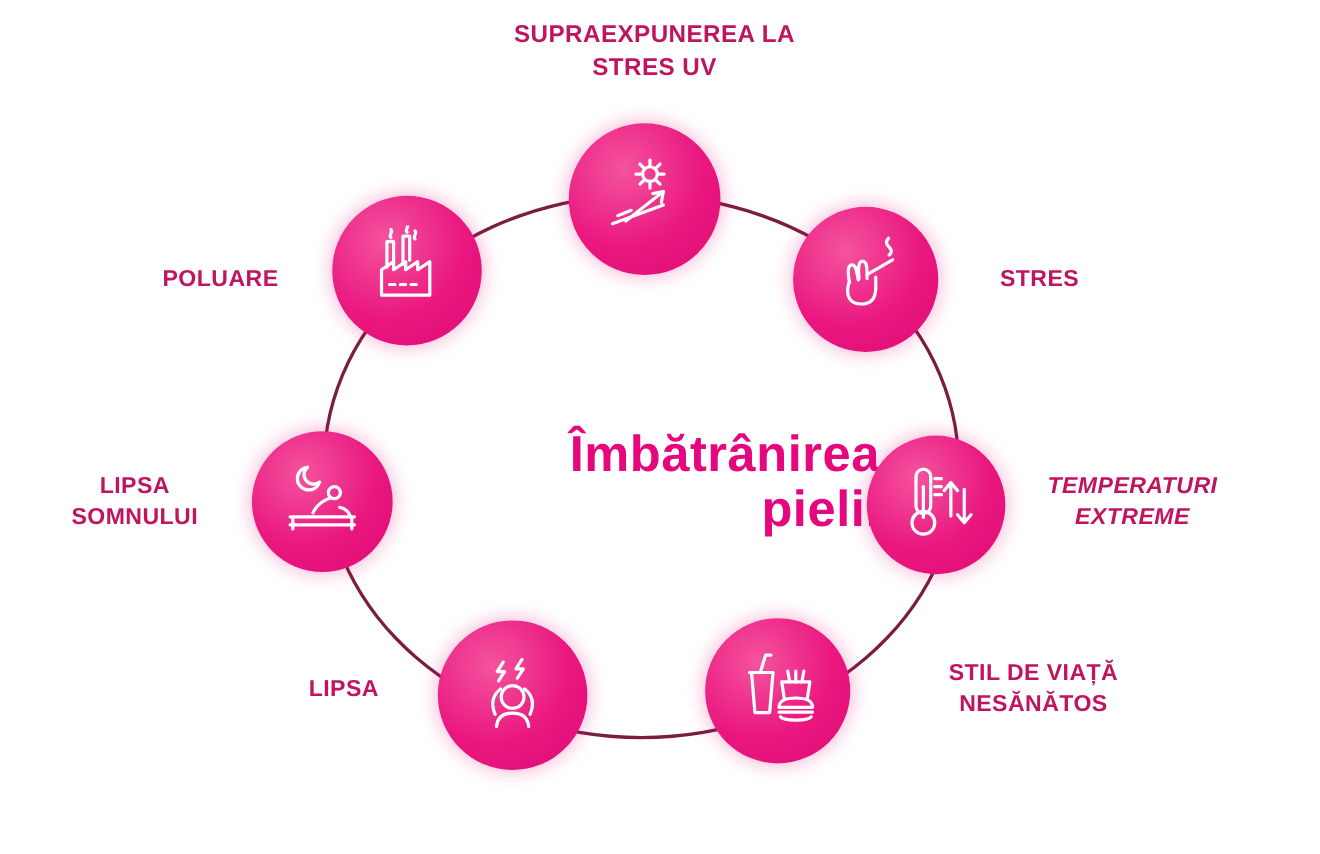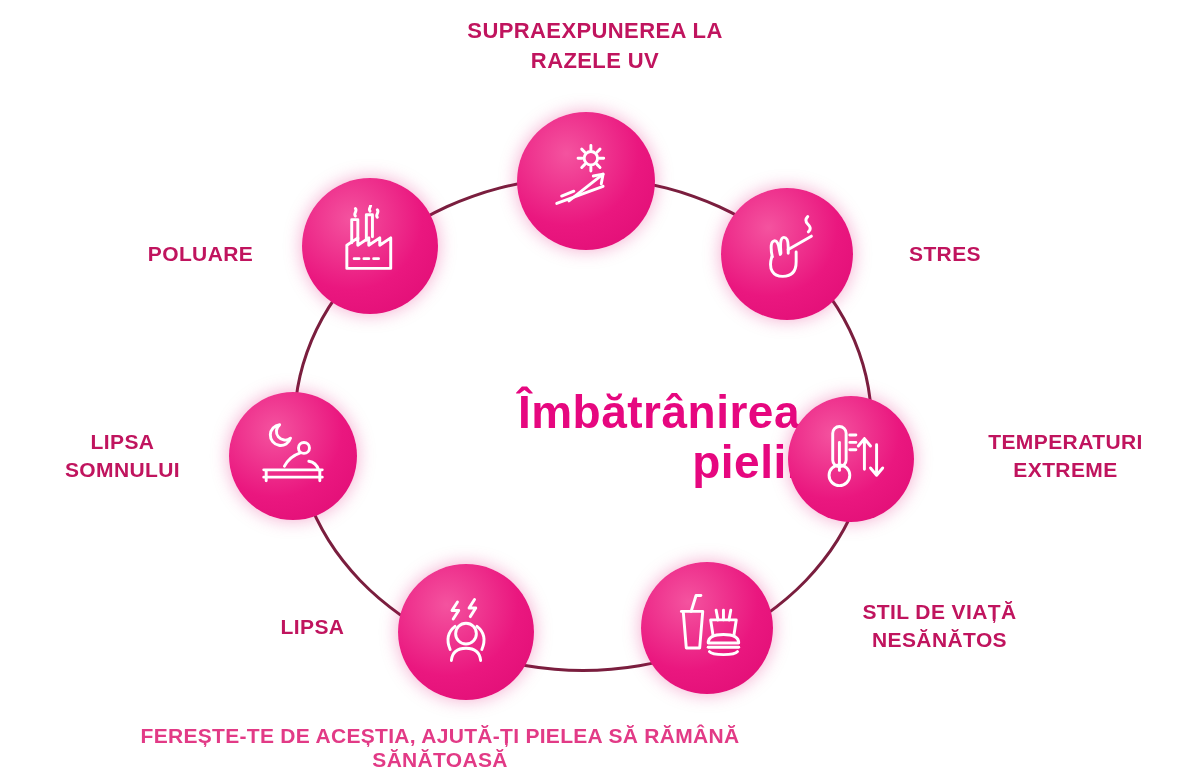--- a/index.html
+++ b/index.html
@@ -26,21 +26,21 @@
   .node-stress{left:398px;top:564px;width:136px;height:136px;}
   .node-sleep{left:229px;top:392px;width:128px;height:128px;}
   .node-pollution{left:302px;top:178px;width:136px;height:136px;}
 
   .label{
     position:absolute;color:#c0145e;font-weight:bold;font-size:21px;
     letter-spacing:.4px;text-align:center;white-space:pre-line;line-height:1.35;
   }
   .label-uv{left:395px;top:16px;width:400px;font-size:22px;}
   .label-smoking{left:880px;top:240px;width:130px;}
-  .label-temperature{left:958px;top:428px;width:215px;}
+  .label-temperature{left:922px;top:428px;width:215px;font-style:italic;}
   .label-diet{left:822px;top:598px;width:235px;}
   .label-stress{left:250px;top:613px;width:125px;}
   .label-sleep{left:30px;top:428px;width:185px;text-align:center;}
   .label-pollution{left:128px;top:240px;width:145px;}
 
   .center-title{
     position:absolute;left:380px;top:388px;width:420px;text-align:right;
     color:#e6077f;font-size:46px;font-weight:800;line-height:1.08;
     white-space:pre-line;letter-spacing:.5px;
   }
@@ -65,21 +65,21 @@
         <circle cx="36" cy="15" r="5.5"></circle>
         <path d="M36 4.5v3.5 M36 22v3.5 M46.5 15h-3.5 M29 15h-3.5 M43.5 7.5l-2.5 2.5 M31 20l-2.5 2.5 M43.5 22.5L41 20 M31 10l-2.5 -2.5"></path>
         <path d="M8 52 L46 38"></path>
         <path d="M12 46 L22 42"></path>
         <path d="M18 50 L46 28"></path>
         <path d="M46 28 l-8 1.5 M46 28 l-1.5 8"></path>
       </svg>
     </span>
   </div>
   <div class="label label-uv">SUPRAEXPUNEREA LA
-RAZELE UV</div>
+STRES UV</div>
 
   <div class="node node-smoking">
     <span>
       <svg viewBox="0 0 64 64">
         <path d="M20 36 c-1 -4 -2 -12 1 -13 c3 -1 4 3 4.5 6 l1 5"></path>
         <path d="M27 33 c-0.5 -5 -1 -13 2.5 -13 c3.5 0 3.5 5 3.5 8 v5"></path>
         <path d="M33 30 L52 19"></path>
         <path d="M49.5 15.5 c3 -2.5 1 -5 -0.5 -6.5 c-2 -2 -2 -4 0 -6"></path>
         <path d="M19.5 36 c-3 10 1 16 9 16 c8 0 11 -5 11 -12 v-8"></path>
       </svg>
@@ -155,15 +155,14 @@
         <path d="M29 29 V8 h5 v18"></path>
         <path d="M20 9 c-2 -2 2 -4 0 -6"></path>
         <path d="M32 5 c-2 -2 2 -4 0 -6"></path>
         <path d="M38 10 c-2 -2 2 -4 0 -6"></path>
         <path d="M19 44 h4 M27 44 h4 M35 44 h4"></path>
       </svg>
     </span>
   </div>
   <div class="label label-pollution">POLUARE</div>
 
-  <div class="caption">FEREȘTE-TE DE ACEȘTIA, AJUTĂ-ȚI PIELEA SĂ RĂMÂNĂ SĂNĂTOASĂ</div>
 
 </div>
 
 </body></html>

